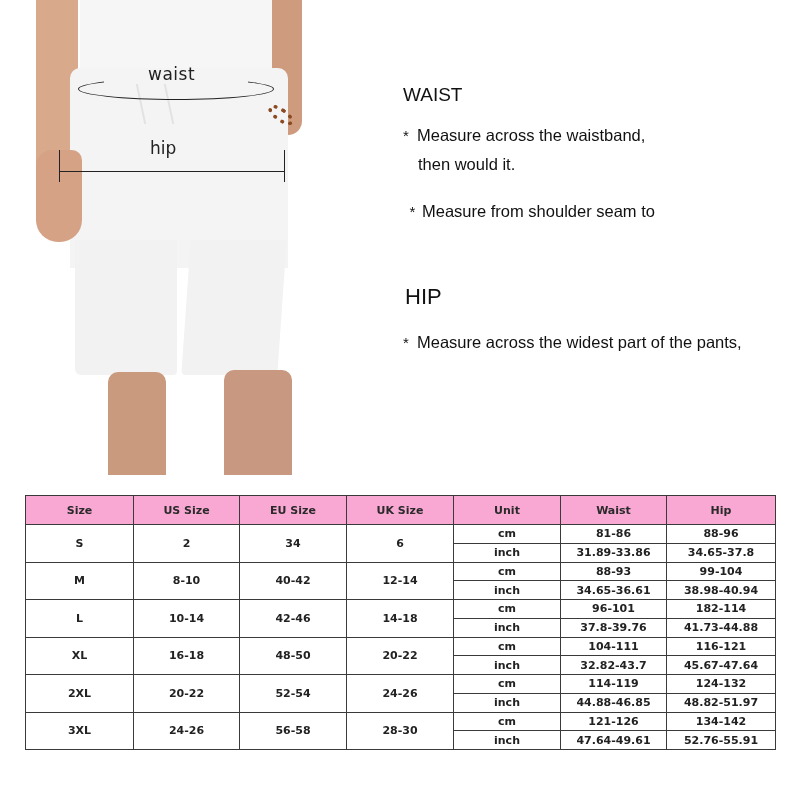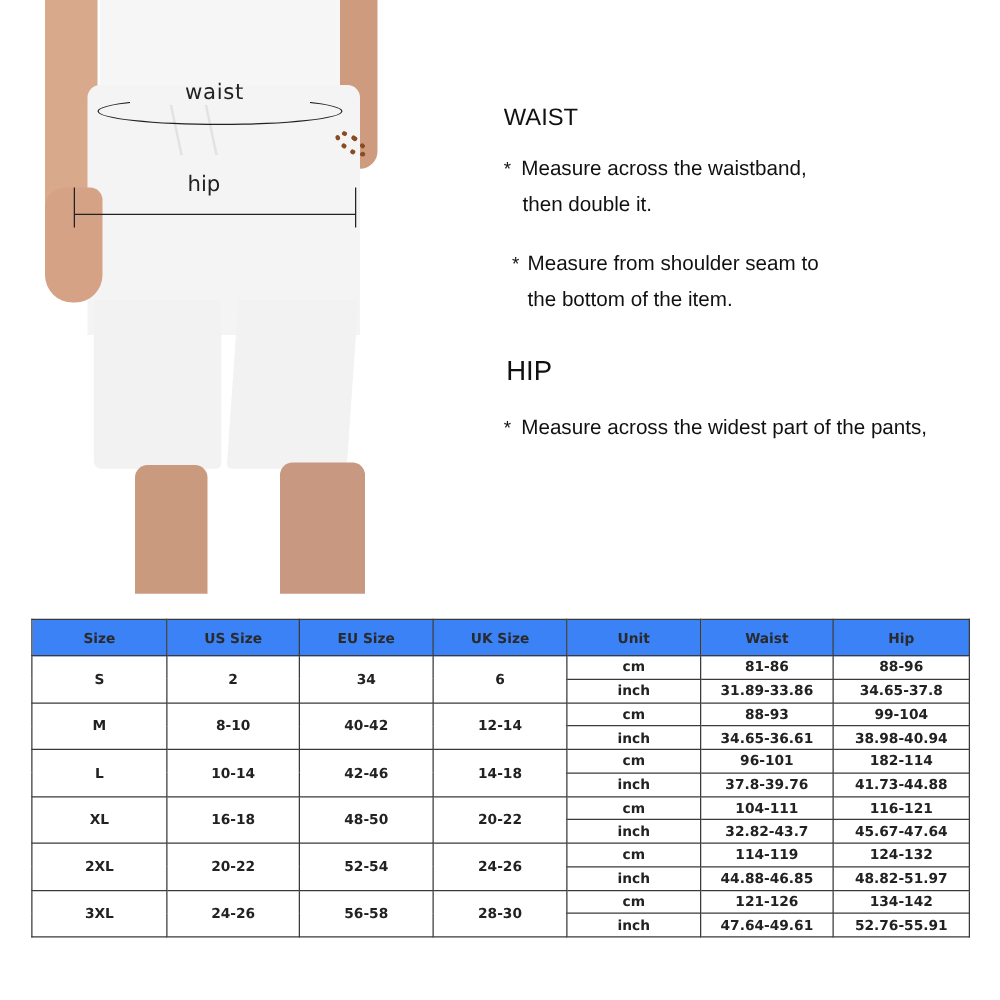--- a/index.html
+++ b/index.html
@@ -32,21 +32,21 @@
   .inst-block { position: absolute; left: 0; }
   .inst-title { font-family: "Liberation Sans", sans-serif; font-size: 19px; color: #111; }
   .inst-title.big { font-size: 22px; }
   .inst-line { font-family: "Liberation Sans", sans-serif; font-size: 16.5px; color: #111; white-space: nowrap; line-height: 29px; }
   .inst-line .star { display: inline-block; width: 14px; font-size: 15px; }
   .inst-line.indent { padding-left: 15px; }
 
   
   .size-table { position: absolute; left: 25px; top: 495px; border-collapse: collapse; table-layout: fixed; width: 750px; font-family: "DejaVu Sans", sans-serif; font-weight: bold; font-size: 11px; color: #222; }
   .size-table th, .size-table td { border: 1.5px solid #3a3a3a; text-align: center; vertical-align: middle; padding: 0; }
-  .size-table th { background: #3b82f6; height: 29px; font-size: 11px; color: #2a2a2a; }
+  .size-table th { background: #f9a8d4; height: 29px; font-size: 11px; color: #2a2a2a; }
   .size-table td { height: 18.75px; }
   .size-table td.group { height: 37.5px; }
 </style>
 </head>
 <body>
 
 <div class="photo" title="Man wearing white linen drawstring shorts with measurement guides">
   <div class="arm-left"></div>
   <div class="arm-right"></div>
   <div class="shirt"></div>
@@ -64,26 +64,25 @@
   <div class="hip-tick-l"></div>
   <div class="hip-line"></div>
   <div class="hip-tick-r"></div>
   <span class="hip-label">hip</span>
 </div>
 
 <div class="instructions">
   <div class="inst-block" style="top:0;">
     <div class="inst-title">WAIST</div>
     <div class="inst-line" style="margin-top:15px;"><span class="star">*</span><span>Measure across the waistband,</span></div>
-    <div class="inst-line indent">then double it.</div>
+    <div class="inst-line indent">then would it.</div>
   </div>
 
   <div class="inst-block" style="top:110px;">
     <div class="inst-line" style="margin-top:3px;text-align:center;"><span class="star" style="width:19px;">*</span><span>Measure from shoulder seam to</span></div>
-    <div class="inst-line" style="padding-left:19px;">the bottom of the item.</div>
   </div>
 
   <div class="inst-block" style="top:200px;">
     <div class="inst-title big" style="padding-left:2px;">HIP</div>
     <div class="inst-line" style="margin-top:18px;"><span class="star">*</span><span>Measure across the widest part of the pants,</span></div>
   </div>
 </div>
 
 <table class="size-table">
   <colgroup>

